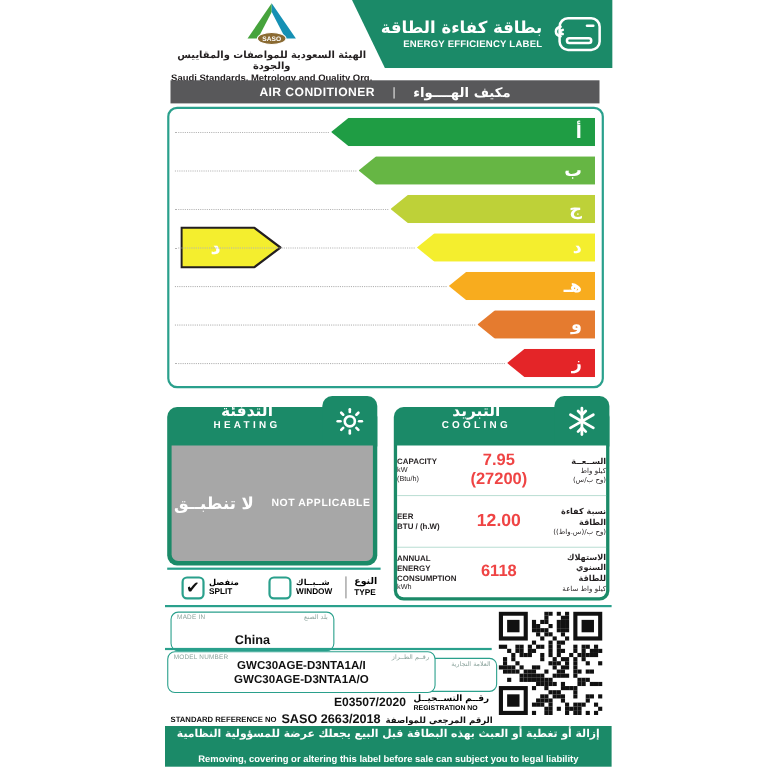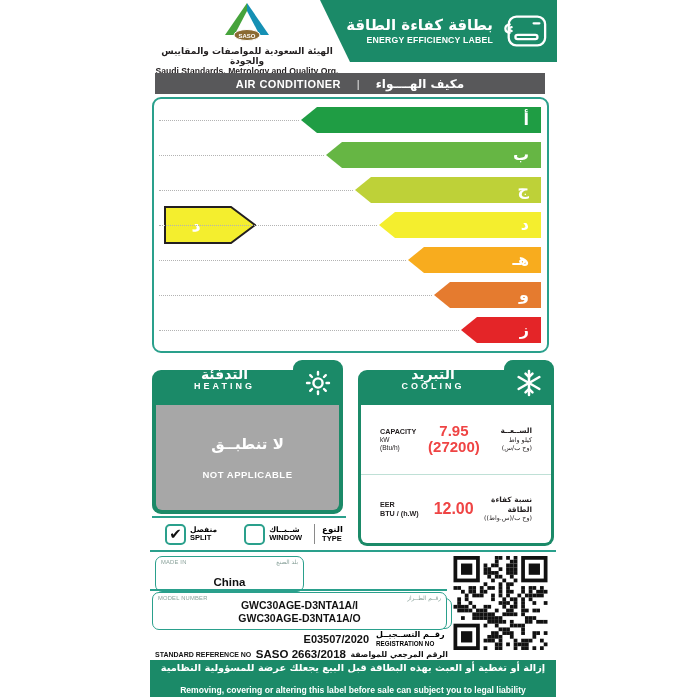--- a/index.html
+++ b/index.html
@@ -40,26 +40,26 @@
   .panel { position:absolute; top:370px; background:#1b8a68; border-radius:9px; }
   .panel-heating { left:3px; width:191px; height:144px; }
   .panel-cooling { left:209px; width:196px; height:176px; }
   .icon-tab { position:absolute; top:-10px; right:0; width:50px; height:46px; background:#1b8a68;
               border-radius:9px 9px 0 0; display:flex; align-items:center; justify-content:center; }
   .panel-head { height:18px; display:flex; flex-direction:column; align-items:center; justify-content:center;
                 color:#fff; padding-right:46px; }
   .panel-head .t-ar { font-family:"DejaVu Sans",sans-serif; font-size:14px; font-weight:bold; direction:rtl; line-height:1.05; }
   .panel-head .t-en { font-size:9px; font-weight:bold; letter-spacing:3px; }
   .heating-body { position:absolute; left:4px; right:4px; top:35px; bottom:4px; background:#a7a7a7;
-                  border-radius:0 0 6px 6px; display:flex; flex-direction:column; align-items:center; justify-content:center; gap:16px; }
+                  border-radius:0 0 6px 6px; display:flex; flex-direction:row; align-items:center; justify-content:center; gap:16px; }
   .na-ar { font-family:"DejaVu Sans",sans-serif; font-size:15px; font-weight:bold; color:#fff; direction:rtl; }
   .na-en { font-size:9.5px; font-weight:bold; color:#fff; letter-spacing:.5px; }
   .cooling-body { position:absolute; left:3px; right:3px; top:35px; bottom:3px; background:#fff;
                   border-radius:0 0 6px 6px; display:flex; flex-direction:column; }
-  .c-row { flex:1; display:flex; align-items:center; padding:2px 19px; border-bottom:1px solid #bfe0d6; }
+  .c-row { flex:1; display:flex; align-items:center; padding:2px 0; border-bottom:1px solid #bfe0d6; }
   .c-row:last-child { border-bottom:none; }
   .c-en { width:57px; font-size:6.6px; color:#231f20; line-height:1.25; }
   .c-en .b { font-weight:bold; font-size:7.2px; }
   .c-val { flex:1; text-align:center; font-weight:bold; color:#ef4444; font-size:15px; line-height:1.1; }
   .c-ar { width:62px; text-align:right; font-family:"DejaVu Sans",sans-serif; font-size:6.4px; color:#231f20;
           direction:rtl; line-height:1.3; }
   .c-ar .b { font-weight:bold; font-size:7.4px; }
 
   
   .rule { position:absolute; background:#2aa08c; height:2px; }
@@ -237,20 +237,33 @@
           <div class="c-en">
             <div class="b">EER</div>
             <div class="b">BTU / (h.W)</div>
           </div>
           <div class="c-val" style="font-size:16px;">12.00</div>
           <div class="c-ar">
             <div class="b">نسبة كفاءة الطاقة</div>
             <div>(وح ب/(س.واط))</div>
           </div>
         </div>
+        <div class="c-row">
+          <div class="c-en">
+            <div class="b">ANNUAL ENERGY</div>
+            <div class="b">CONSUMPTION</div>
+            <div>kWh</div>
+          </div>
+          <div class="c-val">6118</div>
+          <div class="c-ar">
+            <div class="b">الاستهلاك السنوي</div>
+            <div class="b">للطاقة</div>
+            <div>كيلو واط ساعة</div>
+          </div>
+        </div>
       </div>
     </div>
 
     <div class="rule" style="left:3px; top:516px; width:194px;"></div>
     <div class="type-row">
       <span style="width:13px;"></span>
       <div class="chk">
         <span>✔</span>
       </div>
       <div class="chk-lbl">
@@ -277,21 +290,21 @@
       <span class="info-tag l">MADE IN</span>
       <span class="info-tag r">بلد الصنع</span>
       <div class="info-val">China</div>
     </div>
     <div class="info-box" style="left:152px; top:556px; width:151px; height:31px;margin-top:42px;">
       <span class="info-tag l">BRAND NAME</span>
       <span class="info-tag r">العلامة التجارية</span>
       <div class="info-val">GREE</div>
     </div>
     <div class="rule" style="left:1px; top:589px; width:297px; height:1.5px;"></div>
-    <div class="info-box" style="left:3px; top:592px; width:295px; height:38px;">
+    <div class="info-box" style="left:3px; top:592px; width:244px; height:38px;">
       <span class="info-tag l">MODEL NUMBER</span>
       <span class="info-tag r">رقــم الطــراز</span>
       <div class="model-vals">
         <div>GWC30AGE-D3NTA1A/I</div>
         <div>GWC30AGE-D3NTA1A/O</div>
       </div>
     </div>
     <div class="reg-row">
       <span class="reg-val">E03507/2020</span>
       <div class="reg-lbl">

